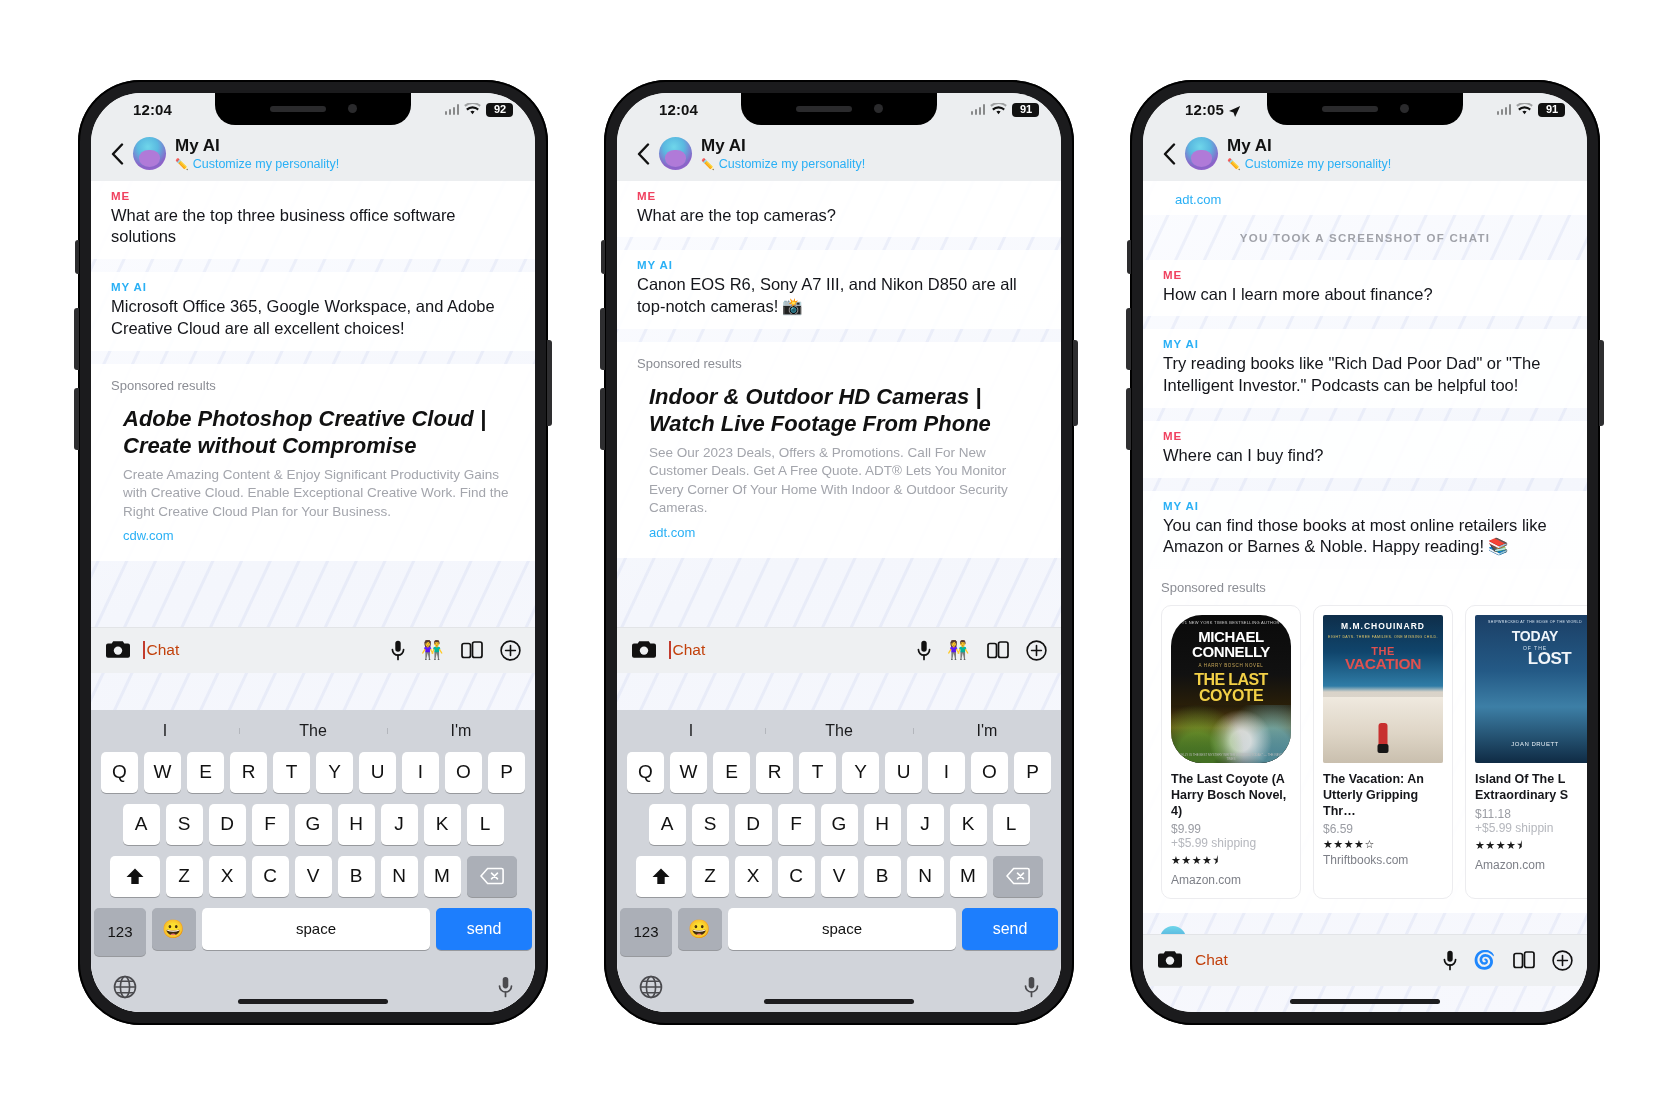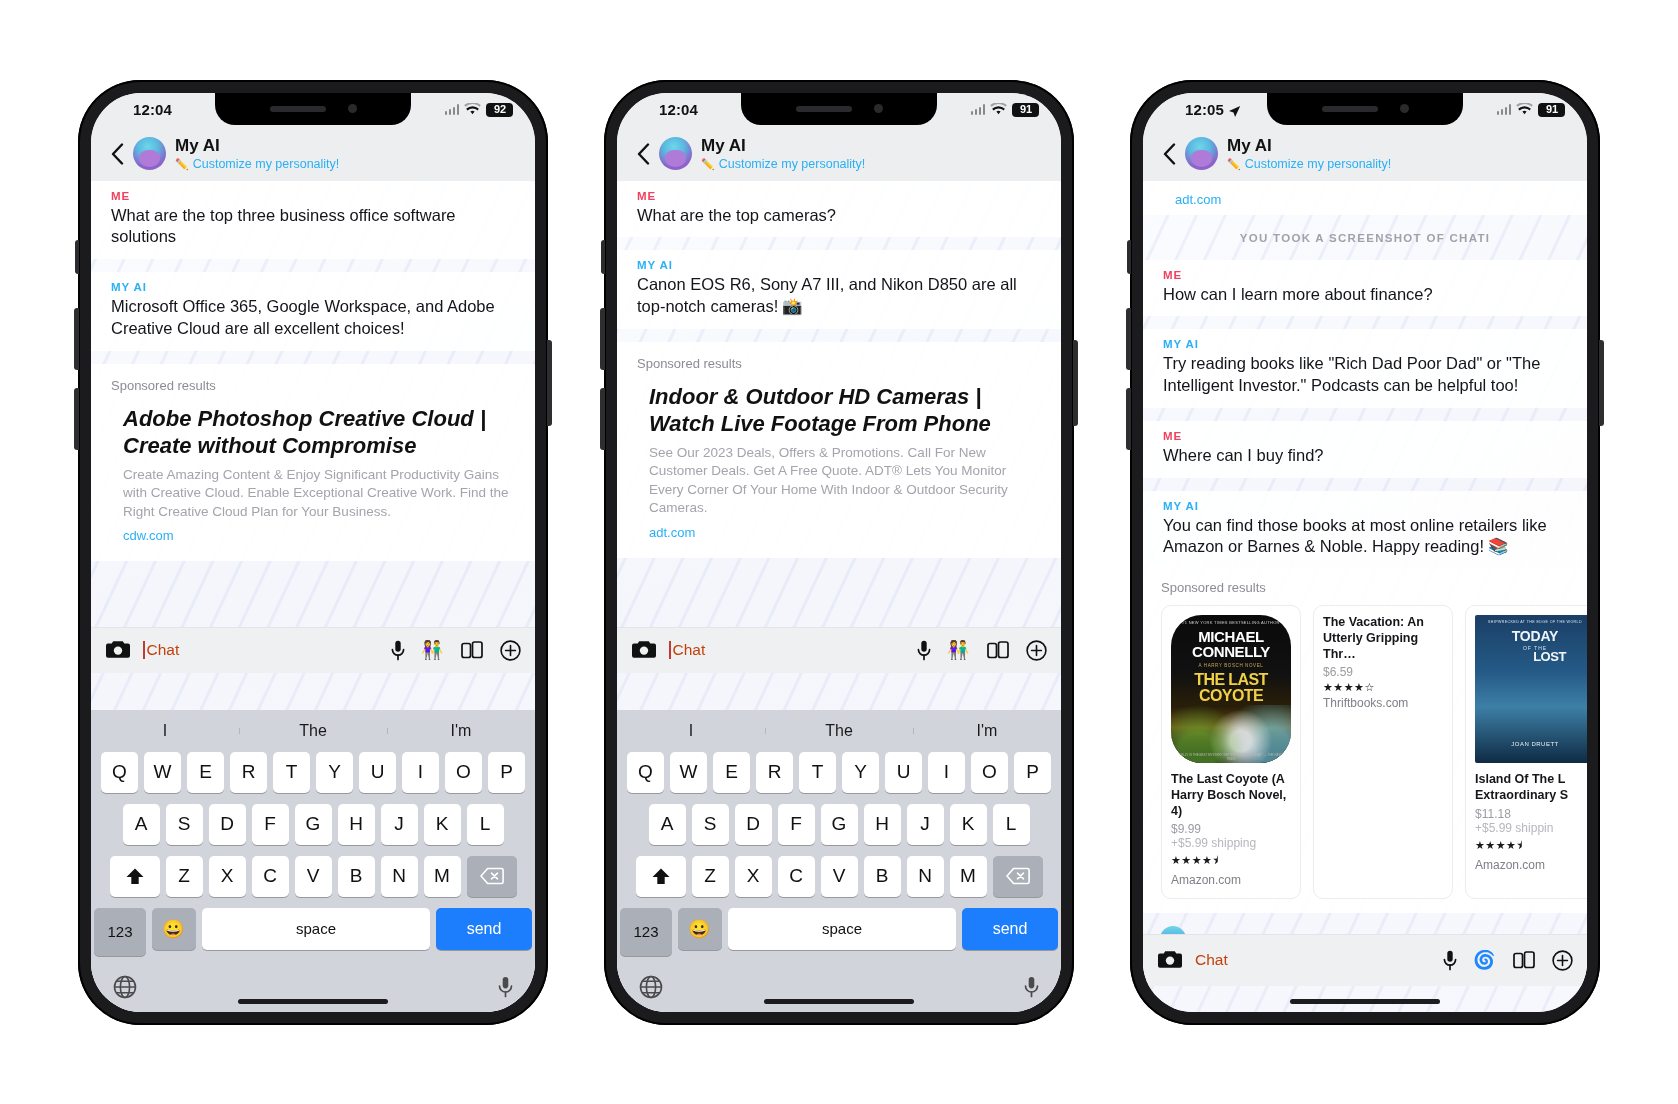--- a/index.html
+++ b/index.html
@@ -272,21 +272,21 @@
   }
   .cov2-scene::after {
     content:""; position:absolute; left:50%; bottom:10px; transform:translateX(-50%);
     width:11px; height:9px; background:#161616; border-radius:2px;
   }
   
   .cover.c3 { background: linear-gradient(180deg,#1b3f66 0%,#245a86 38%,#3d7fa6 62%,#0f2b44 100%); }
   .cov3-top { font-size:3.6px; color:#d9e6f2; text-align:center; margin-top:5px; letter-spacing:.4px;}
   .cov3-title { color:#eef4fa; font-size:14px; font-weight:800; text-align:center; line-height:.95; margin-top:6px; letter-spacing:-.2px;}
   .cov3-sub { color:#d3e2ee; font-size:5px; text-align:center; letter-spacing:1px; margin-top:2px;}
-  .cov3-lost { color:#f2f6fa; font-size:13px; font-weight:800; text-align:center; line-height:.9; letter-spacing:-.5px;padding-left:29px;}
+  .cov3-lost { color:#f2f6fa; font-size:17px; font-weight:800; text-align:center; line-height:.9; letter-spacing:-.5px;padding-left:29px;}
   .cov3-author { position:absolute; left:0; right:0; bottom:16px; font-size:6px; color:#e9f1f7; text-align:center; letter-spacing:.5px;}
 
   .prod-title {
     font-size: 12.5px;
     font-weight: 700;
     color: #15161a;
     line-height: 1.26;
     margin-bottom: 3px;
   }
   .prod-price { font-size: 12px; color: #9a9ca3; }
@@ -846,20 +846,27 @@
                 <div class="cov1-foot">"CONNELLY IS THE BEST MYSTERY WRITER WORKING TODAY." — THE NEW YORK TIMES</div>
               </div>
               <div class="prod-title">The Last Coyote (A Harry Bosch Novel, 4)</div>
               <div class="prod-price">$9.99</div>
               <div class="prod-ship">+$5.99 shipping</div>
               <div class="prod-stars">★★★★⯨</div>
               <div class="prod-store">Amazon.com</div>
             </div>
 
             <div class="prod-card">
+              <div class="cover c2">
+                <div class="cov2-author">M.M.CHOUINARD</div>
+                <div class="cov2-tag">EIGHT DAYS. THREE FAMILIES. ONE MISSING CHILD.</div>
+                <div class="cov2-the">THE</div>
+                <div class="cov2-title">VACATION</div>
+                <div class="cov2-scene"></div>
+              </div>
               <div class="prod-title">The Vacation: An Utterly Gripping Thr…</div>
               <div class="prod-price">$6.59</div>
               <div class="prod-stars">★★★★☆</div>
               <div class="prod-store">Thriftbooks.com</div>
             </div>
 
             <div class="prod-card">
               <div class="cover c3">
                 <div class="cov3-top">SHIPWRECKED AT THE EDGE OF THE WORLD</div>
                 <div class="cov3-title">TODAY</div>

